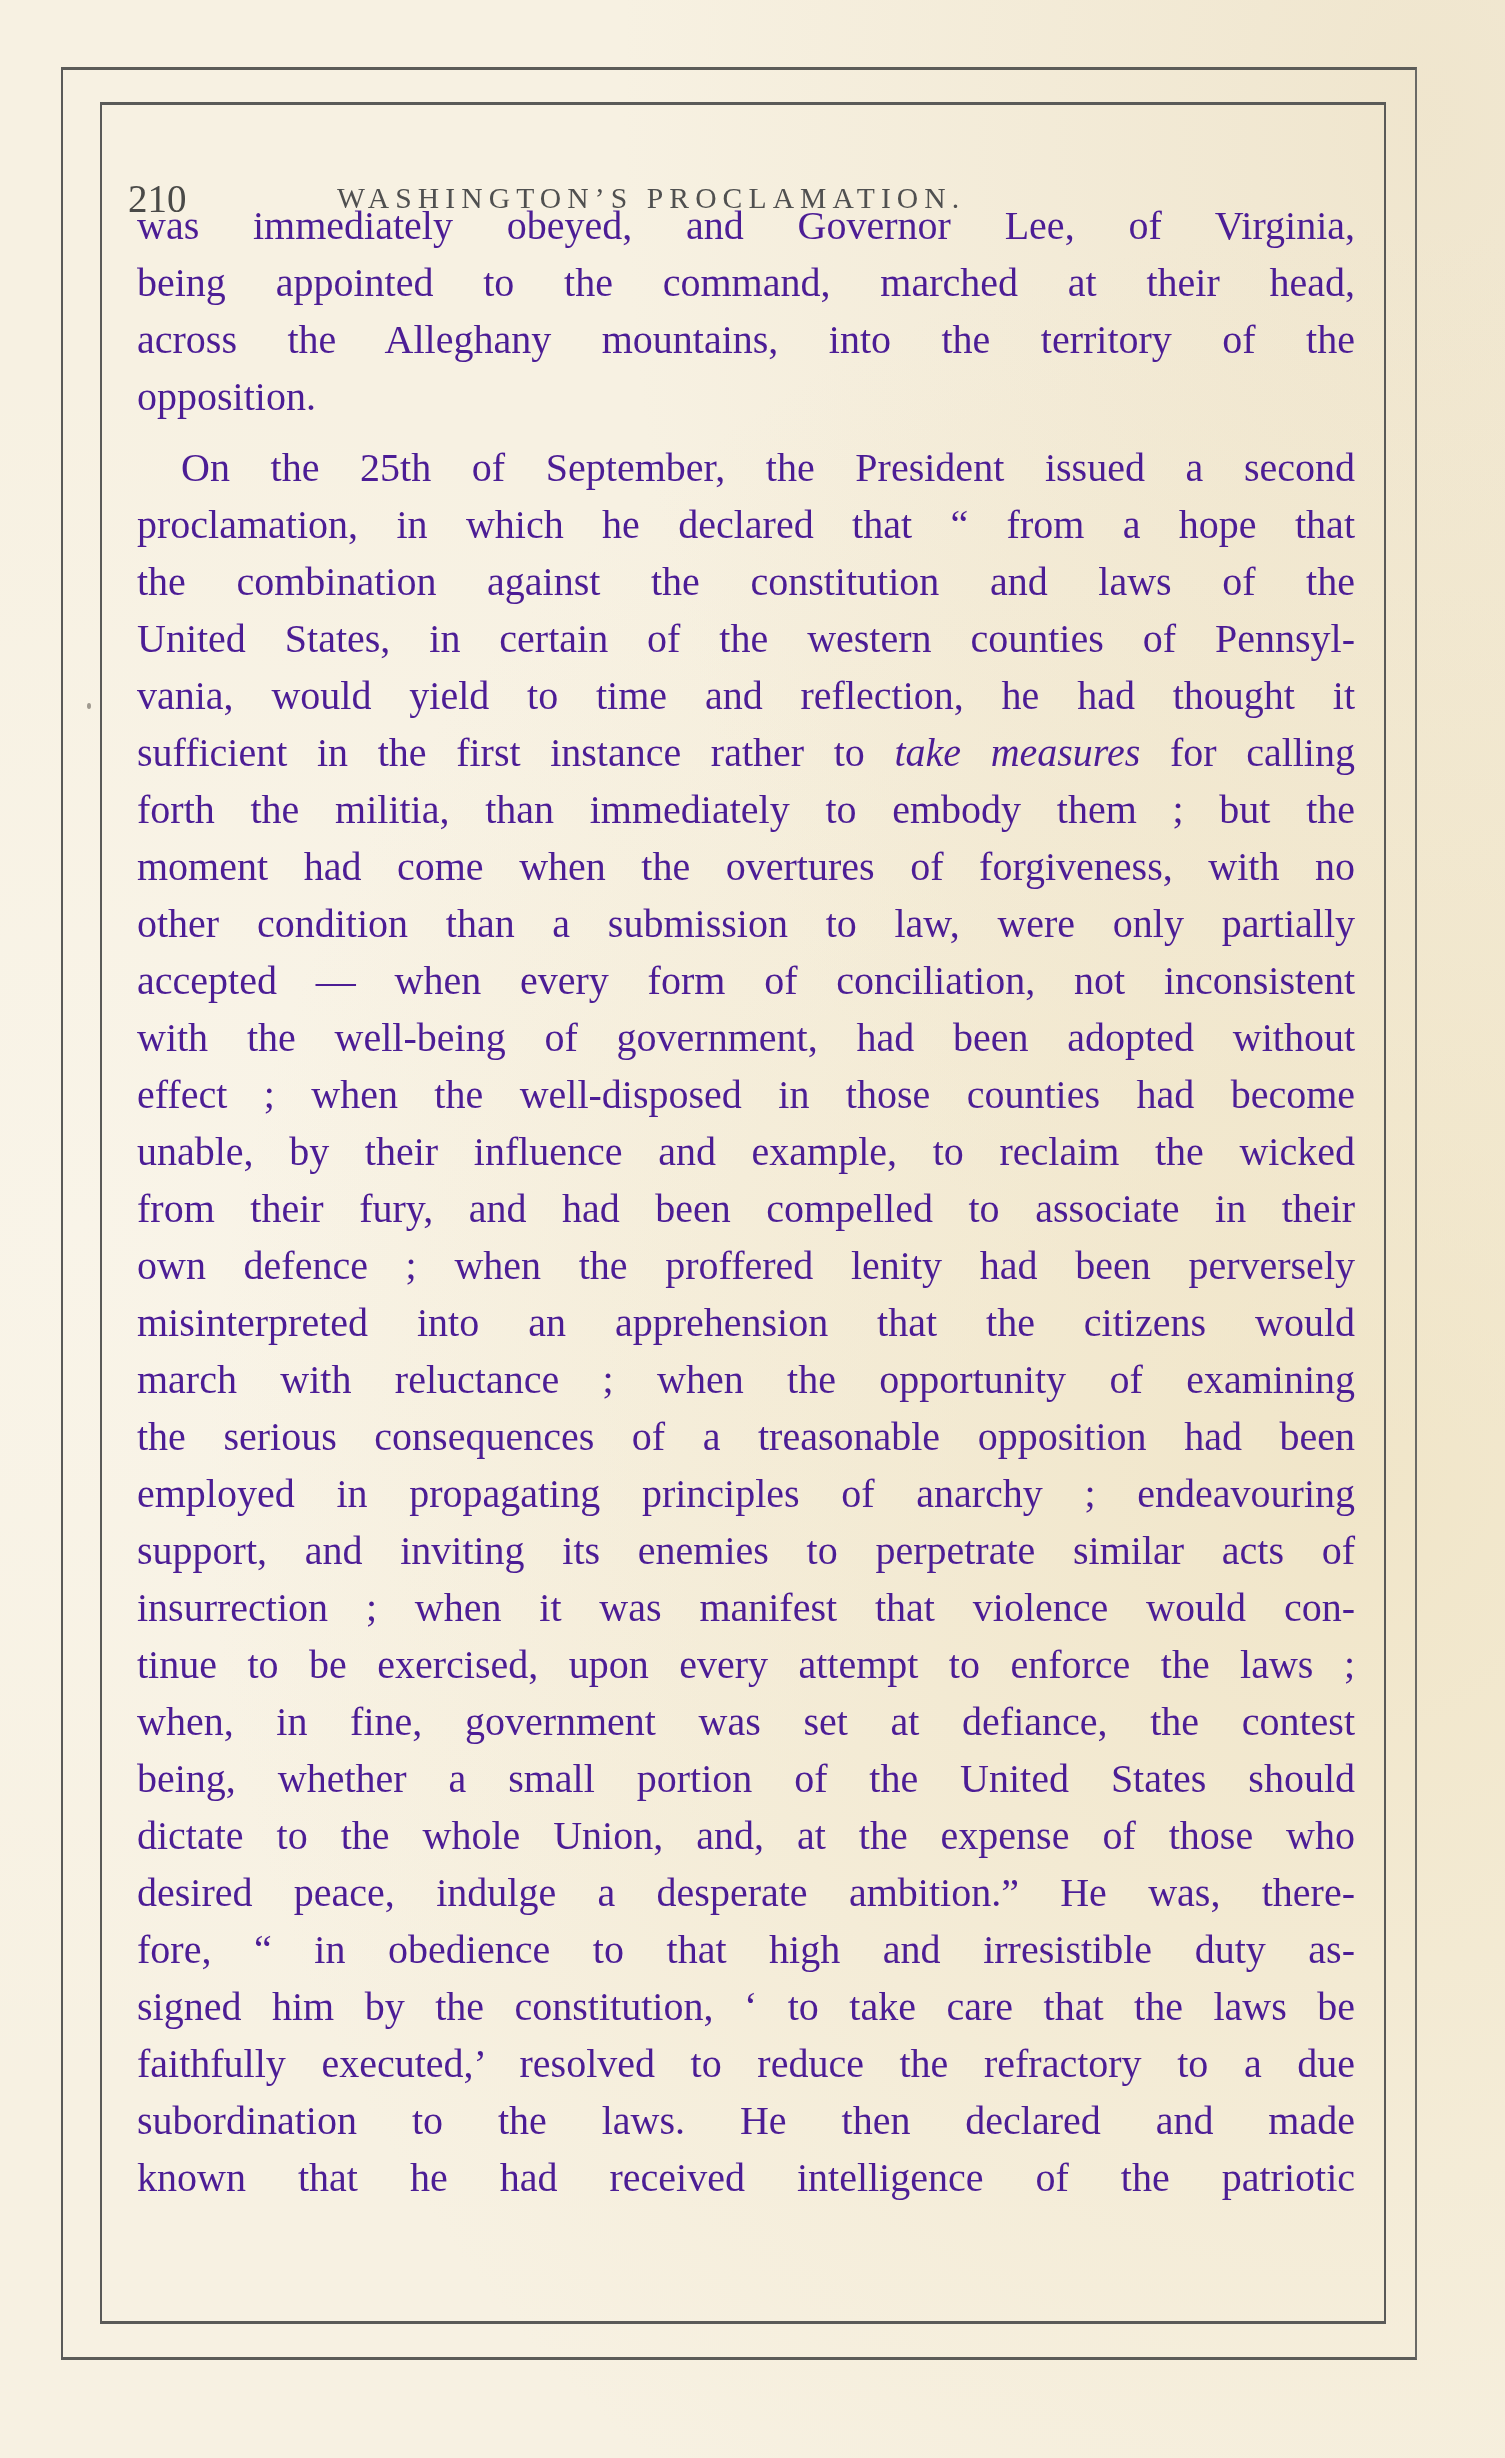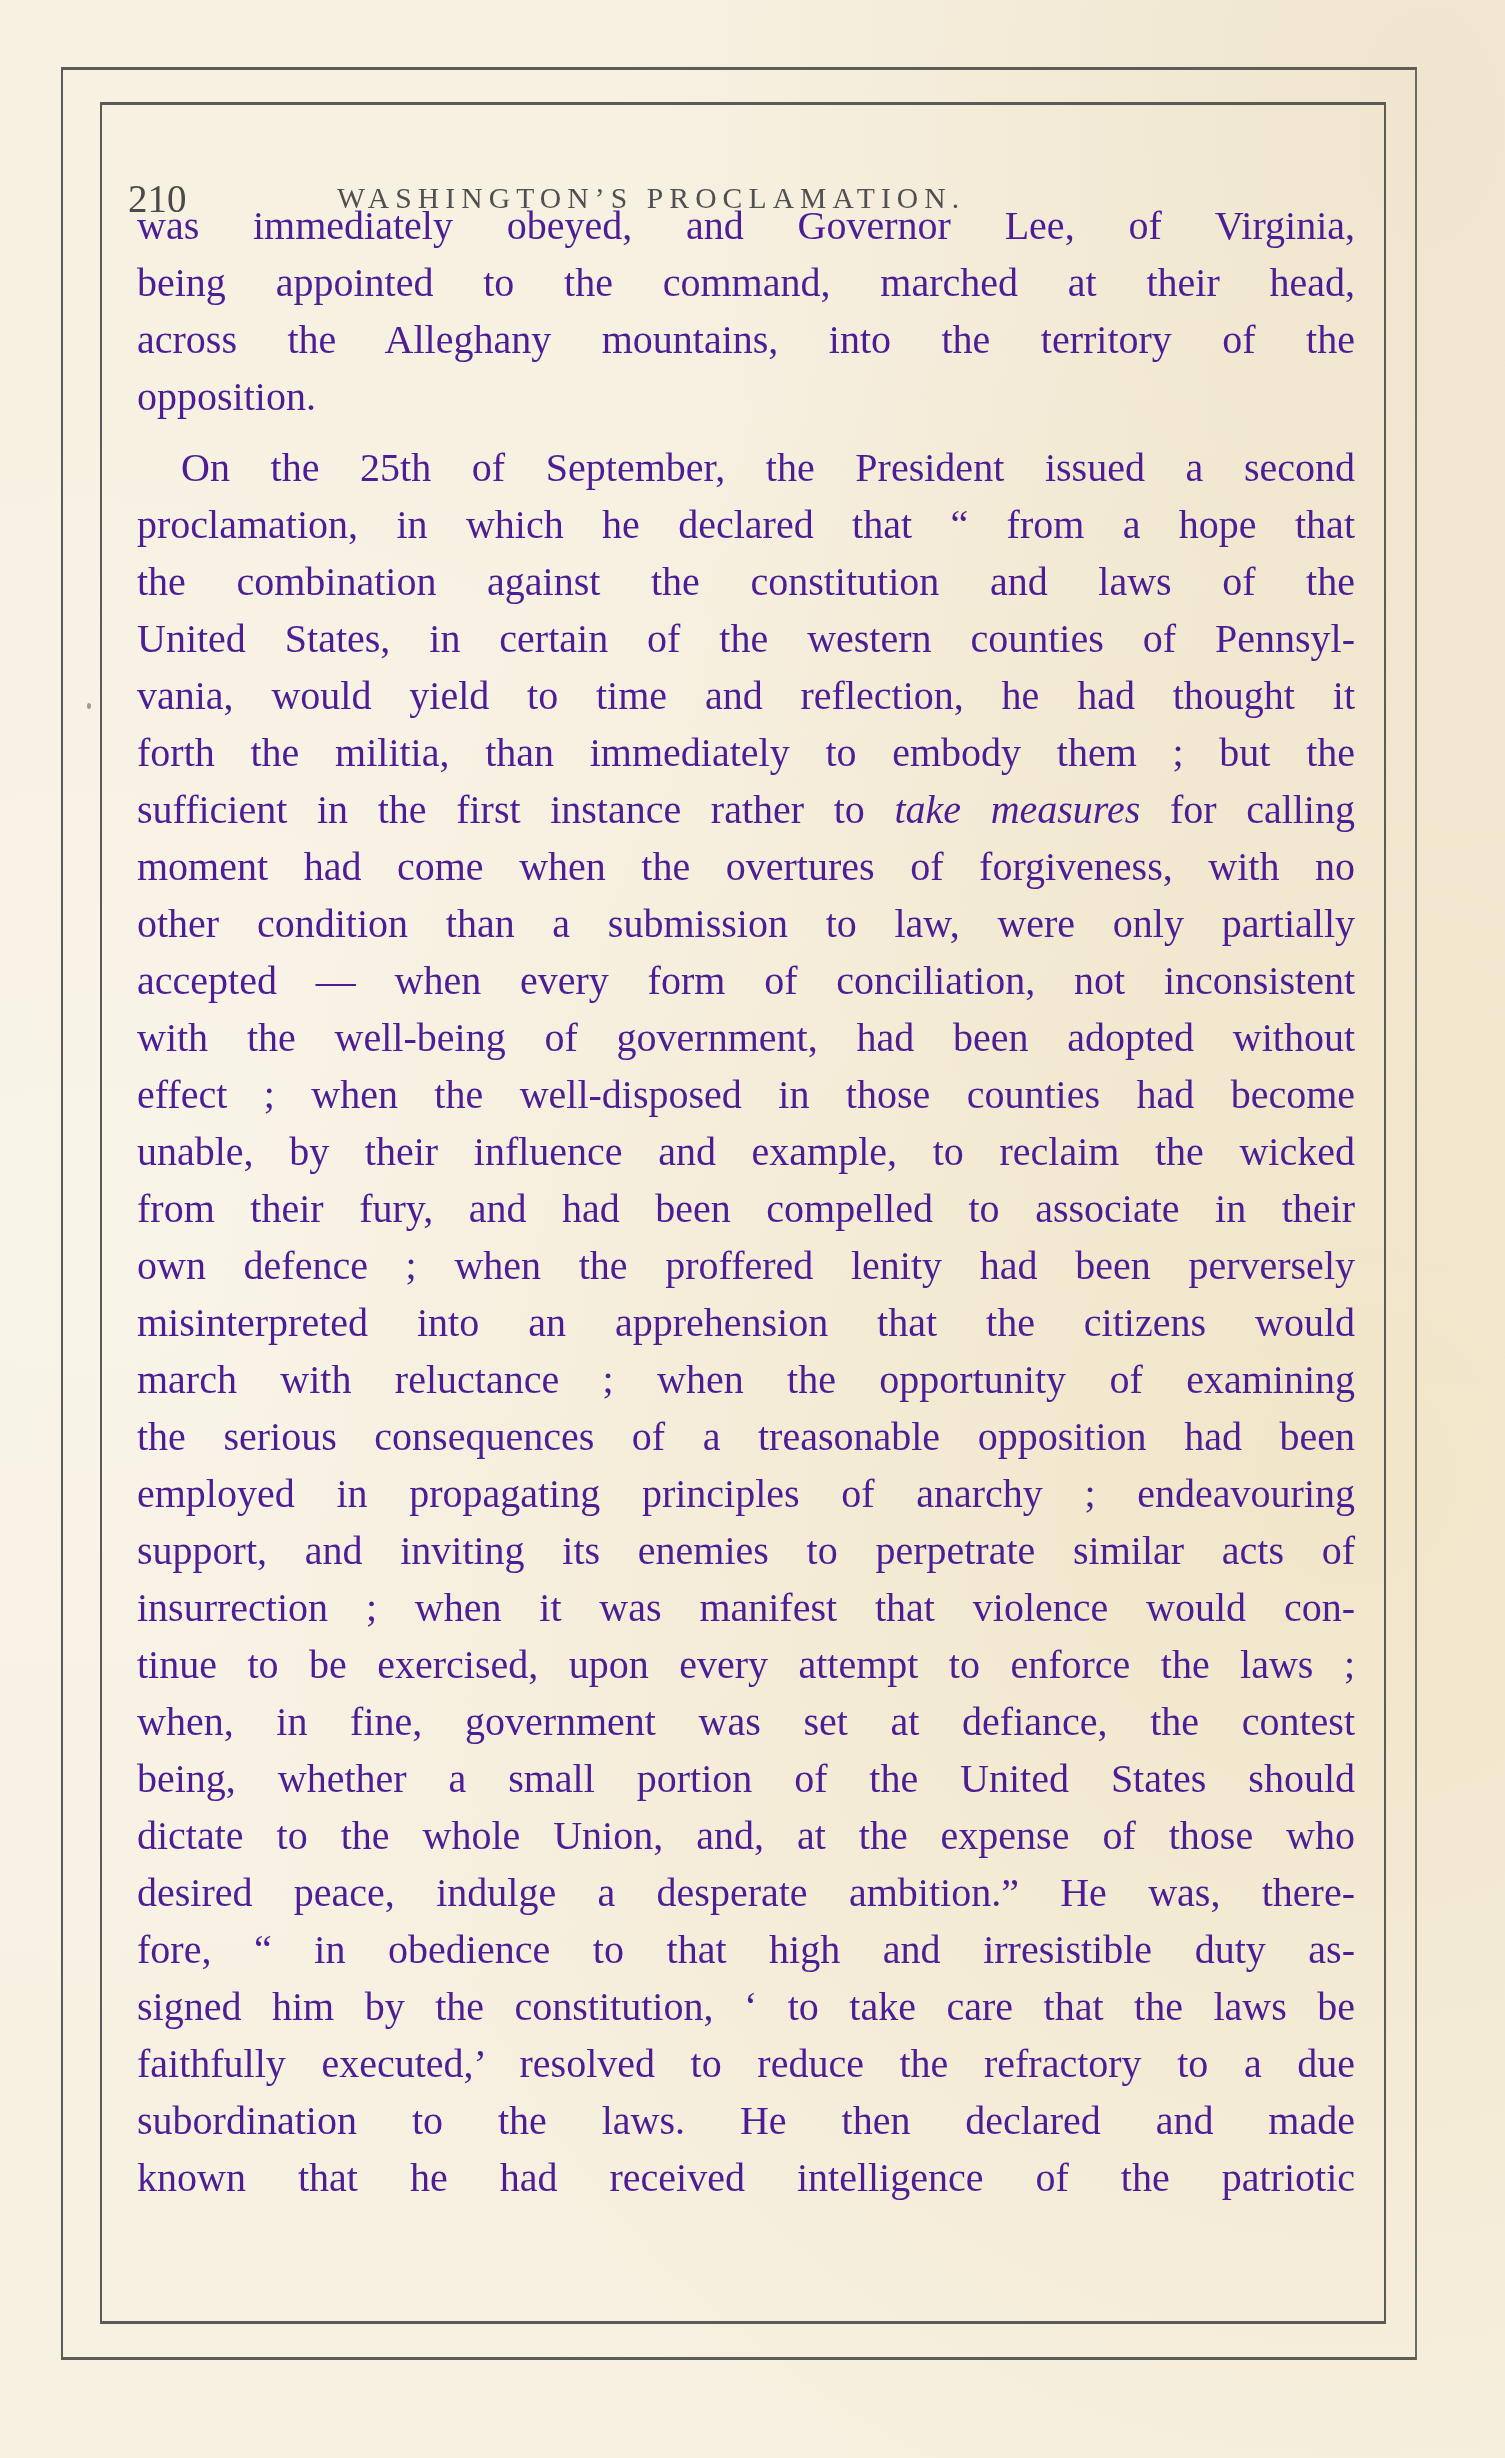--- a/index.html
+++ b/index.html
@@ -123,22 +123,22 @@
     <span class="line">across the Alleghany mountains, into the territory of the</span>
     <span class="line last">opposition.</span>
   </div>
   <div class="gap"></div>
   <div>
     <span class="line indent">On the 25th of September, the President issued a second</span>
     <span class="line">proclamation, in which he declared that “ from a hope that</span>
     <span class="line">the combination against the constitution and laws of the</span>
     <span class="line">United States, in certain of the western counties of Pennsyl-</span>
     <span class="line">vania, would yield to time and reflection, he had thought it</span>
+    <span class="line"><span>sufficient in the first instance rather to </span><span class="italic">take measures</span><span> for calling</span></span>
     <span class="line">forth the militia, than immediately to embody them ; but the</span>
-    <span class="line"><span>sufficient in the first instance rather to </span><span class="italic">take measures</span><span> for calling</span></span>
     <span class="line">moment had come when the overtures of forgiveness, with no</span>
     <span class="line">other condition than a submission to law, were only partially</span>
     <span class="line">accepted — when every form of conciliation, not inconsistent</span>
     <span class="line">with the well-being of government, had been adopted without</span>
     <span class="line">effect ; when the well-disposed in those counties had become</span>
     <span class="line">unable, by their influence and example, to reclaim the wicked</span>
     <span class="line">from their fury, and had been compelled to associate in their</span>
     <span class="line">own defence ; when the proffered lenity had been perversely</span>
     <span class="line">misinterpreted into an apprehension that the citizens would</span>
     <span class="line">march with reluctance ; when the opportunity of examining</span>

